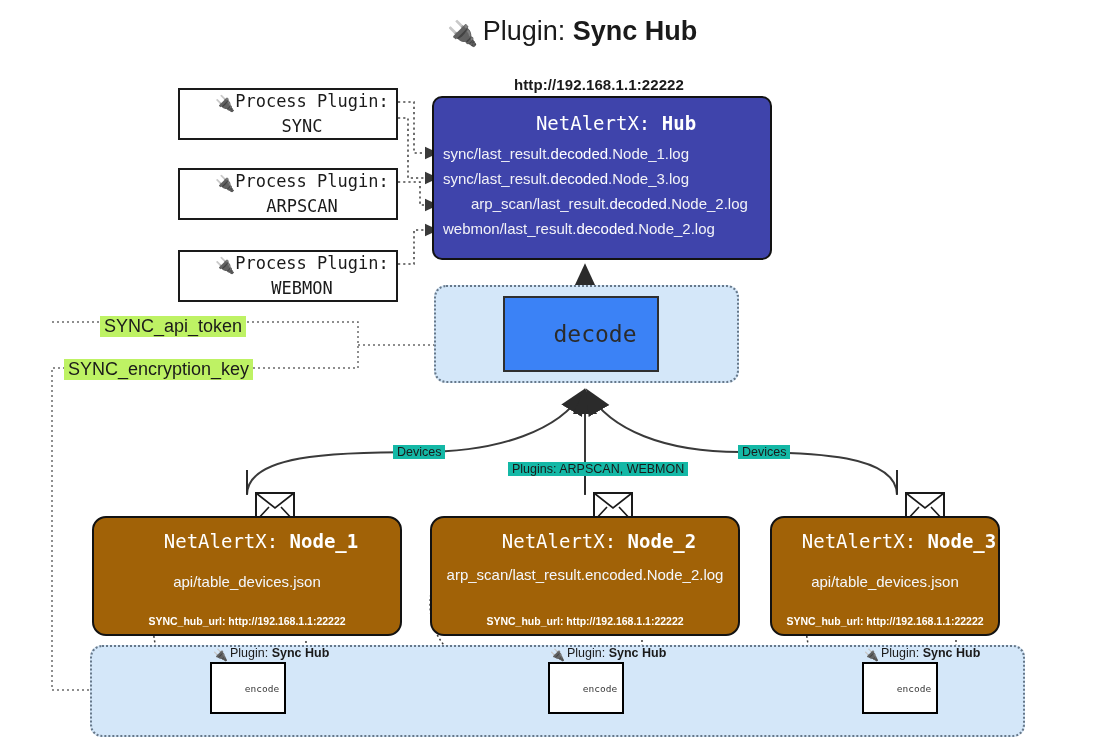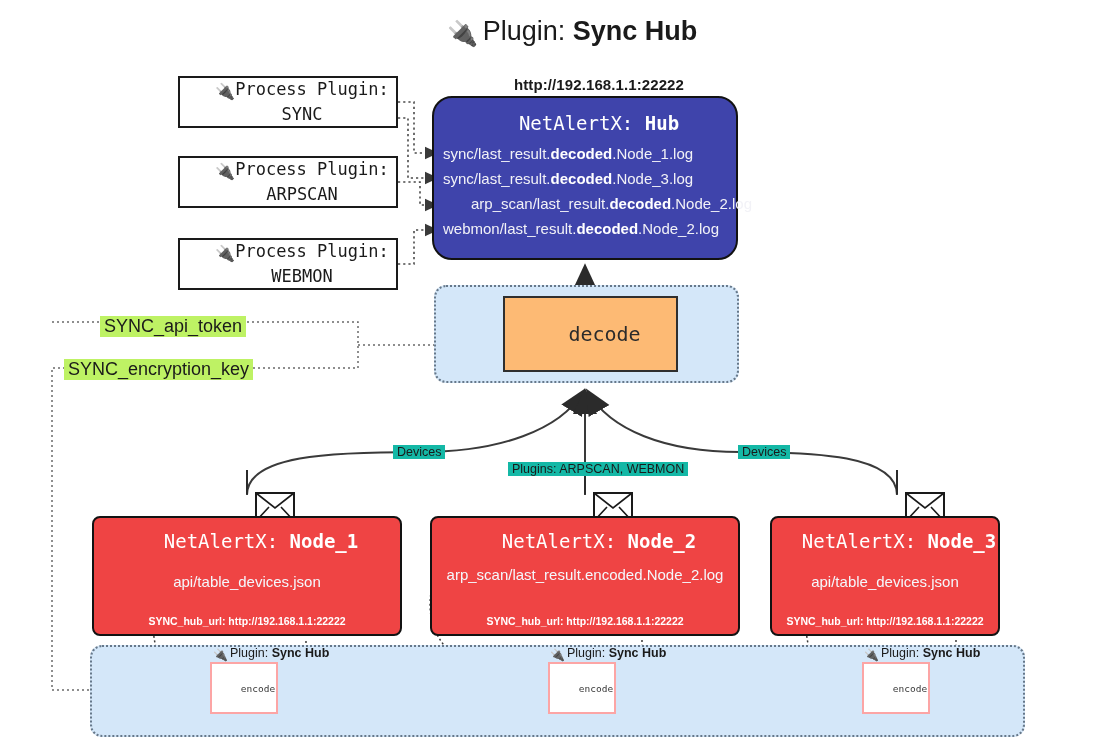--- a/index.html
+++ b/index.html
@@ -19,73 +19,74 @@
   #title .plug{font-size:25px;margin-right:4px;vertical-align:-2px;}
   #title .bold{font-weight:bold;}
 
   
   .procbox{
     border:2px solid #1a1a1a;background:#ffffff;
     font-family:"DejaVu Sans Mono","Liberation Mono",monospace;
     font-size:17px;color:#1a1a1a;text-align:center;
     display:flex;flex-direction:column;align-items:center;justify-content:center;
     line-height:1.35;
+    margin-top:12px;
   }
   .procbox .l1{white-space:nowrap;}
   .procbox .l1 .plug{font-family:"DejaVu Sans",sans-serif;font-size:16px;vertical-align:-2px;}
 
   
   #hubUrl{
     left:432px;top:76px;width:306px;text-align:center;
     font-size:15px;font-weight:bold;color:#1a1a1a;letter-spacing:.1px;
   }
   #hub{
-    left:432px;top:96px;width:306px;height:164px;
-    background:#3f44ab;border:2.5px solid #121212;border-radius:20px;
+    left:432px;top:96px;width:340px;height:164px;
+    background:#3f44ab;border:2.5px solid #121212;border-radius:10px;
     color:#ffffff;
   }
   #hub .hubtitle{
     font-family:"DejaVu Sans Mono","Liberation Mono",monospace;
     font-size:19px;text-align:center;margin-top:14px;white-space:nowrap;
   }
   #hub .hubtitle b{font-weight:bold;}
   .hubrow{
     font-size:15px;color:#f2f2f7;white-space:nowrap;
     position:absolute;left:9px;
   }
-  .hubrow b{font-weight:bold;color:#ffffff;}
+  .hubrow b{font-weight:normal;color:#ffffff;}
 
   
   #decodeZone{
     left:434px;top:285px;width:305px;height:98px;
     background:#d4e7f9;border:2px dotted #66788a;border-radius:12px;
   }
   #decodeBox{
-    left:503px;top:296px;width:175px;height:76px;
-    background:#fdba74;border:2.5px solid #2f2f2f;
+    left:503px;top:296px;width:156px;height:76px;
+    background:#3b82f6;border:2.5px solid #2f2f2f;
     display:flex;align-items:center;justify-content:center;
     font-family:"DejaVu Sans Mono","Liberation Mono",monospace;
-    font-size:20px;color:#2b2b2b;
+    font-size:23px;color:#2b2b2b;
   }
 
   
   .keylabel{
     font-size:18px;color:#1a1a1a;background:#bef264;
     padding:0 4px;white-space:nowrap;
   }
 
   
   .edgelabel{
     font-size:12.5px;color:#1a1a1a;background:#14b8a6;
     padding:0 4px;white-space:nowrap;text-align:center;
   }
 
   
   .node{
-    background:#ef4444;border:2.5px solid #121212;border-radius:8px;
+    background:#a16207;border:2.5px solid #121212;border-radius:14px;
     color:#ffffff;
   }
   .node .ntitle{
     font-family:"DejaVu Sans Mono","Liberation Mono",monospace;
     font-size:19px;text-align:center;margin-top:12px;white-space:nowrap;
   }
   .node .ntitle b{font-weight:bold;}
   .nrow{
     font-size:15px;color:#f4f8fd;text-align:center;white-space:nowrap;
     position:absolute;left:0;right:0;
@@ -99,22 +100,22 @@
   #encodeZone{
     left:90px;top:645px;width:935px;height:92px;
     background:#d4e7f9;border:2px dotted #66788a;border-radius:12px;
   }
   .encLabel{
     font-size:12.5px;color:#1a1a1a;white-space:nowrap;
   }
   .encLabel .plug{font-size:12px;margin-right:2px;vertical-align:-2px;}
   .encLabel b{font-weight:bold;}
   .encBox{
-    background:#ffffff;border:2px solid #fca5a5;
-    width:68px;height:52px;
+    background:#ffffff;border:2px solid #000000;
+    width:76px;height:52px;
     display:flex;align-items:center;justify-content:center;
     font-family:"DejaVu Sans Mono","Liberation Mono",monospace;
     font-size:9.5px;color:#3a3a3a;
   }
 
   
   .envelope{width:40px;height:30px;}
 
   svg.layer{position:absolute;left:0;top:0;width:1117px;height:754px;overflow:visible;}
 </style>

